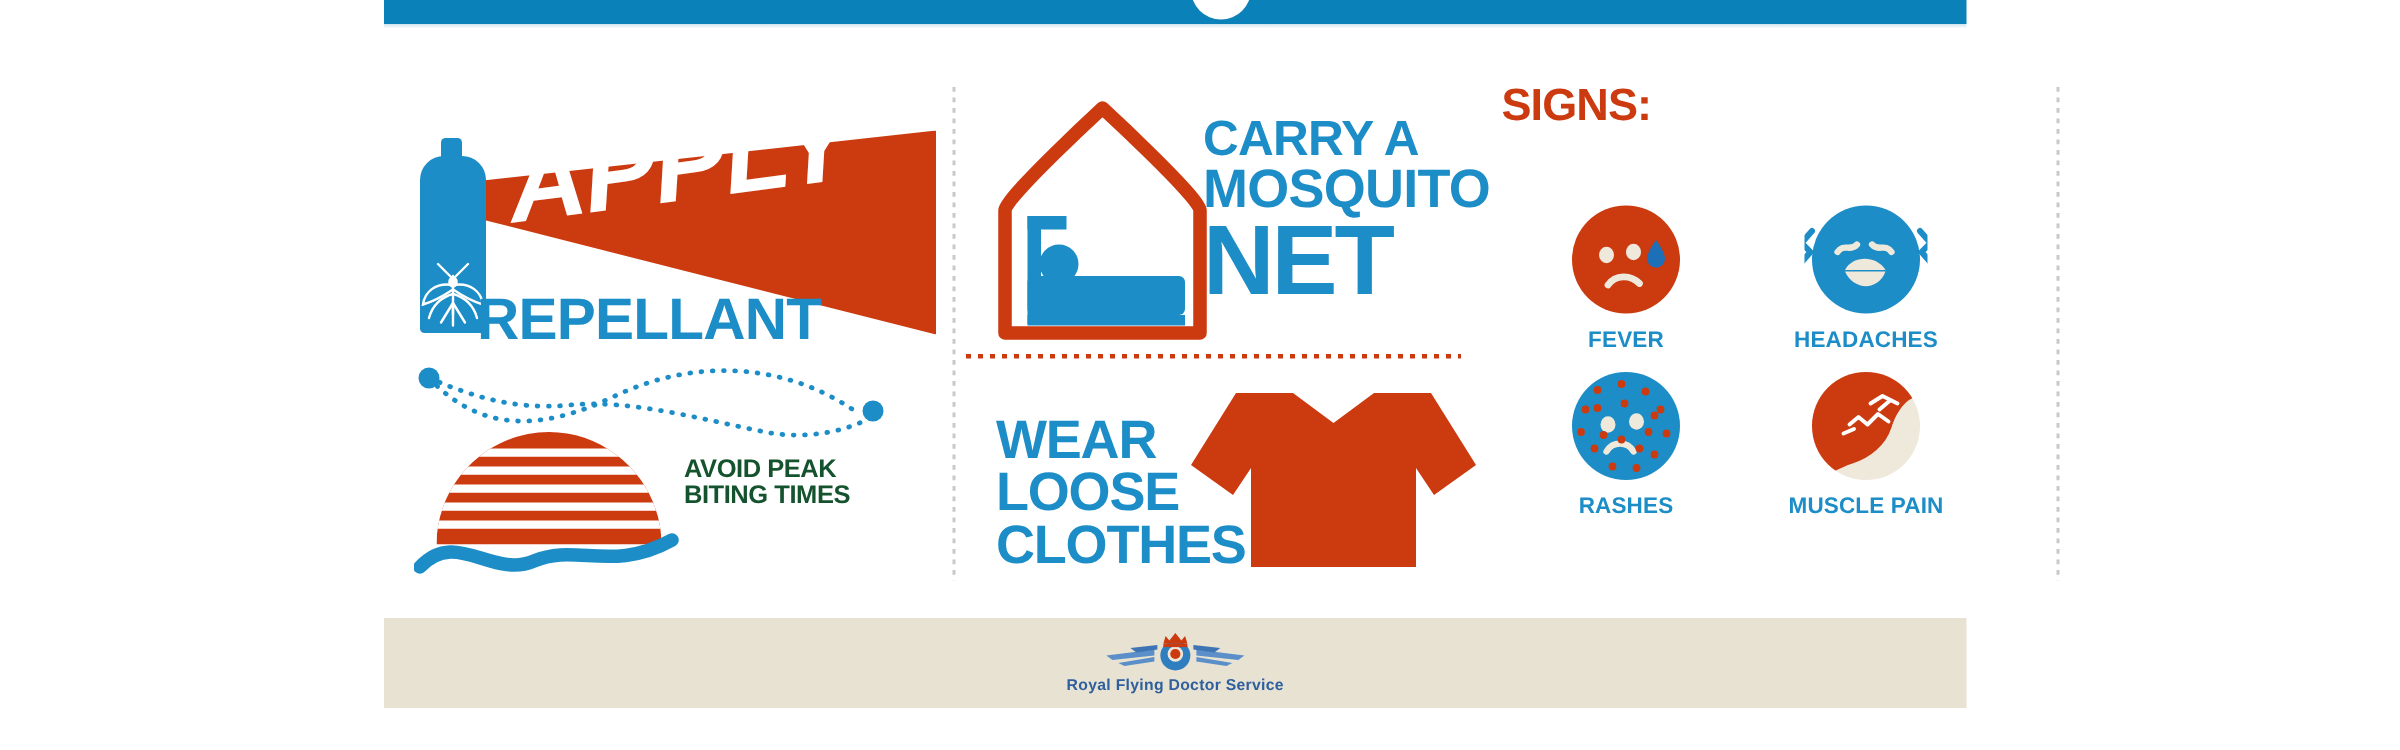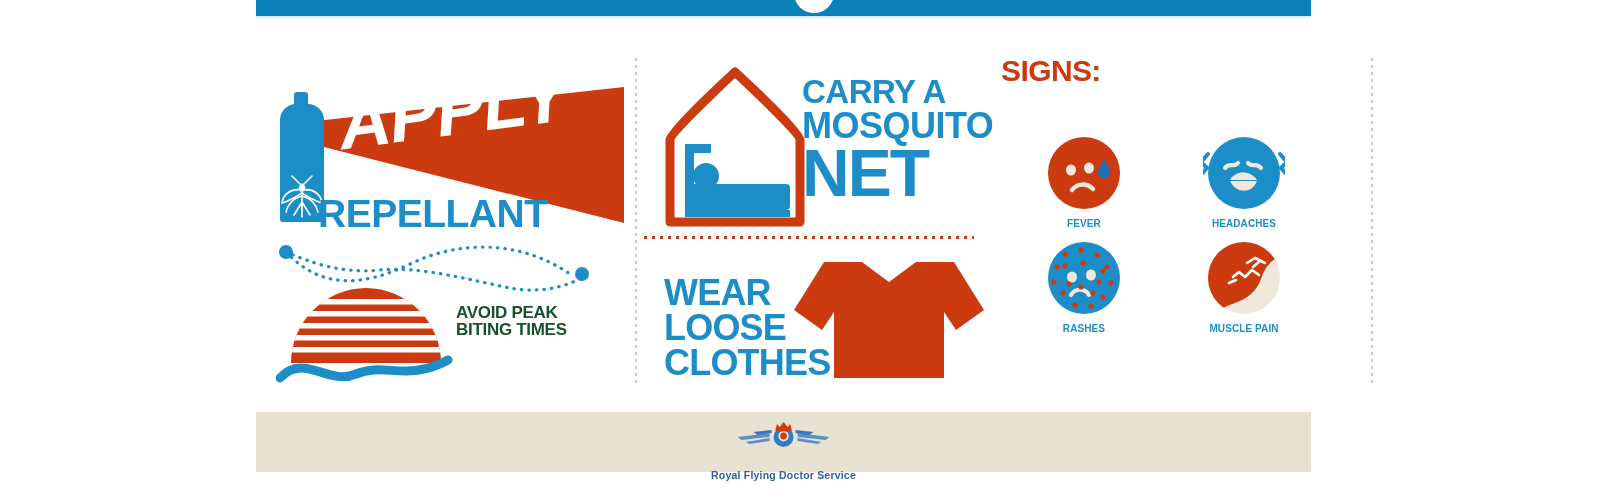--- a/index.html
+++ b/index.html
@@ -126,37 +126,37 @@
   .symptom-grid {
     position: absolute; left: 28px; top: 92px;
     width: 290px;
     display: grid; grid-template-columns: 1fr 1fr; gap: 8px 30px;
   }
   .symptom { text-align: center; }
   .symptom-icon-wrap {
     position: relative; width: 82px; height: 82px; margin: 0 auto;
   }
   .symptom-label {
-    margin-top: 4px; font-size: 10px; font-weight: 800;
+    margin-top: 4px; font-size: 15px; font-weight: 800;
     color: #1d8dc7; letter-spacing: 0.1px; white-space: nowrap;
   }
 
   
   .footer {
     position: absolute; left: 256px; top: 412px;
     width: 1055px; height: 60px; background: #e8e2d3;
   }
   .footer-logo {
     position: absolute; left: 50%; top: 8px;
     transform: translateX(-50%);
     text-align: center;
   }
   .footer-mark { width: 96px; height: 30px; display: block; margin: 0 auto; }
   .footer-name {
-    margin-top: 19px;
+    margin-top: 1px;
     font-size: 10.5px; color: #2e5f9e; font-weight: 600;
     letter-spacing: 0.2px;
   }
 </style>
 </head>
 <body>
 
 <div class="page">
 
   <div class="topbar">

